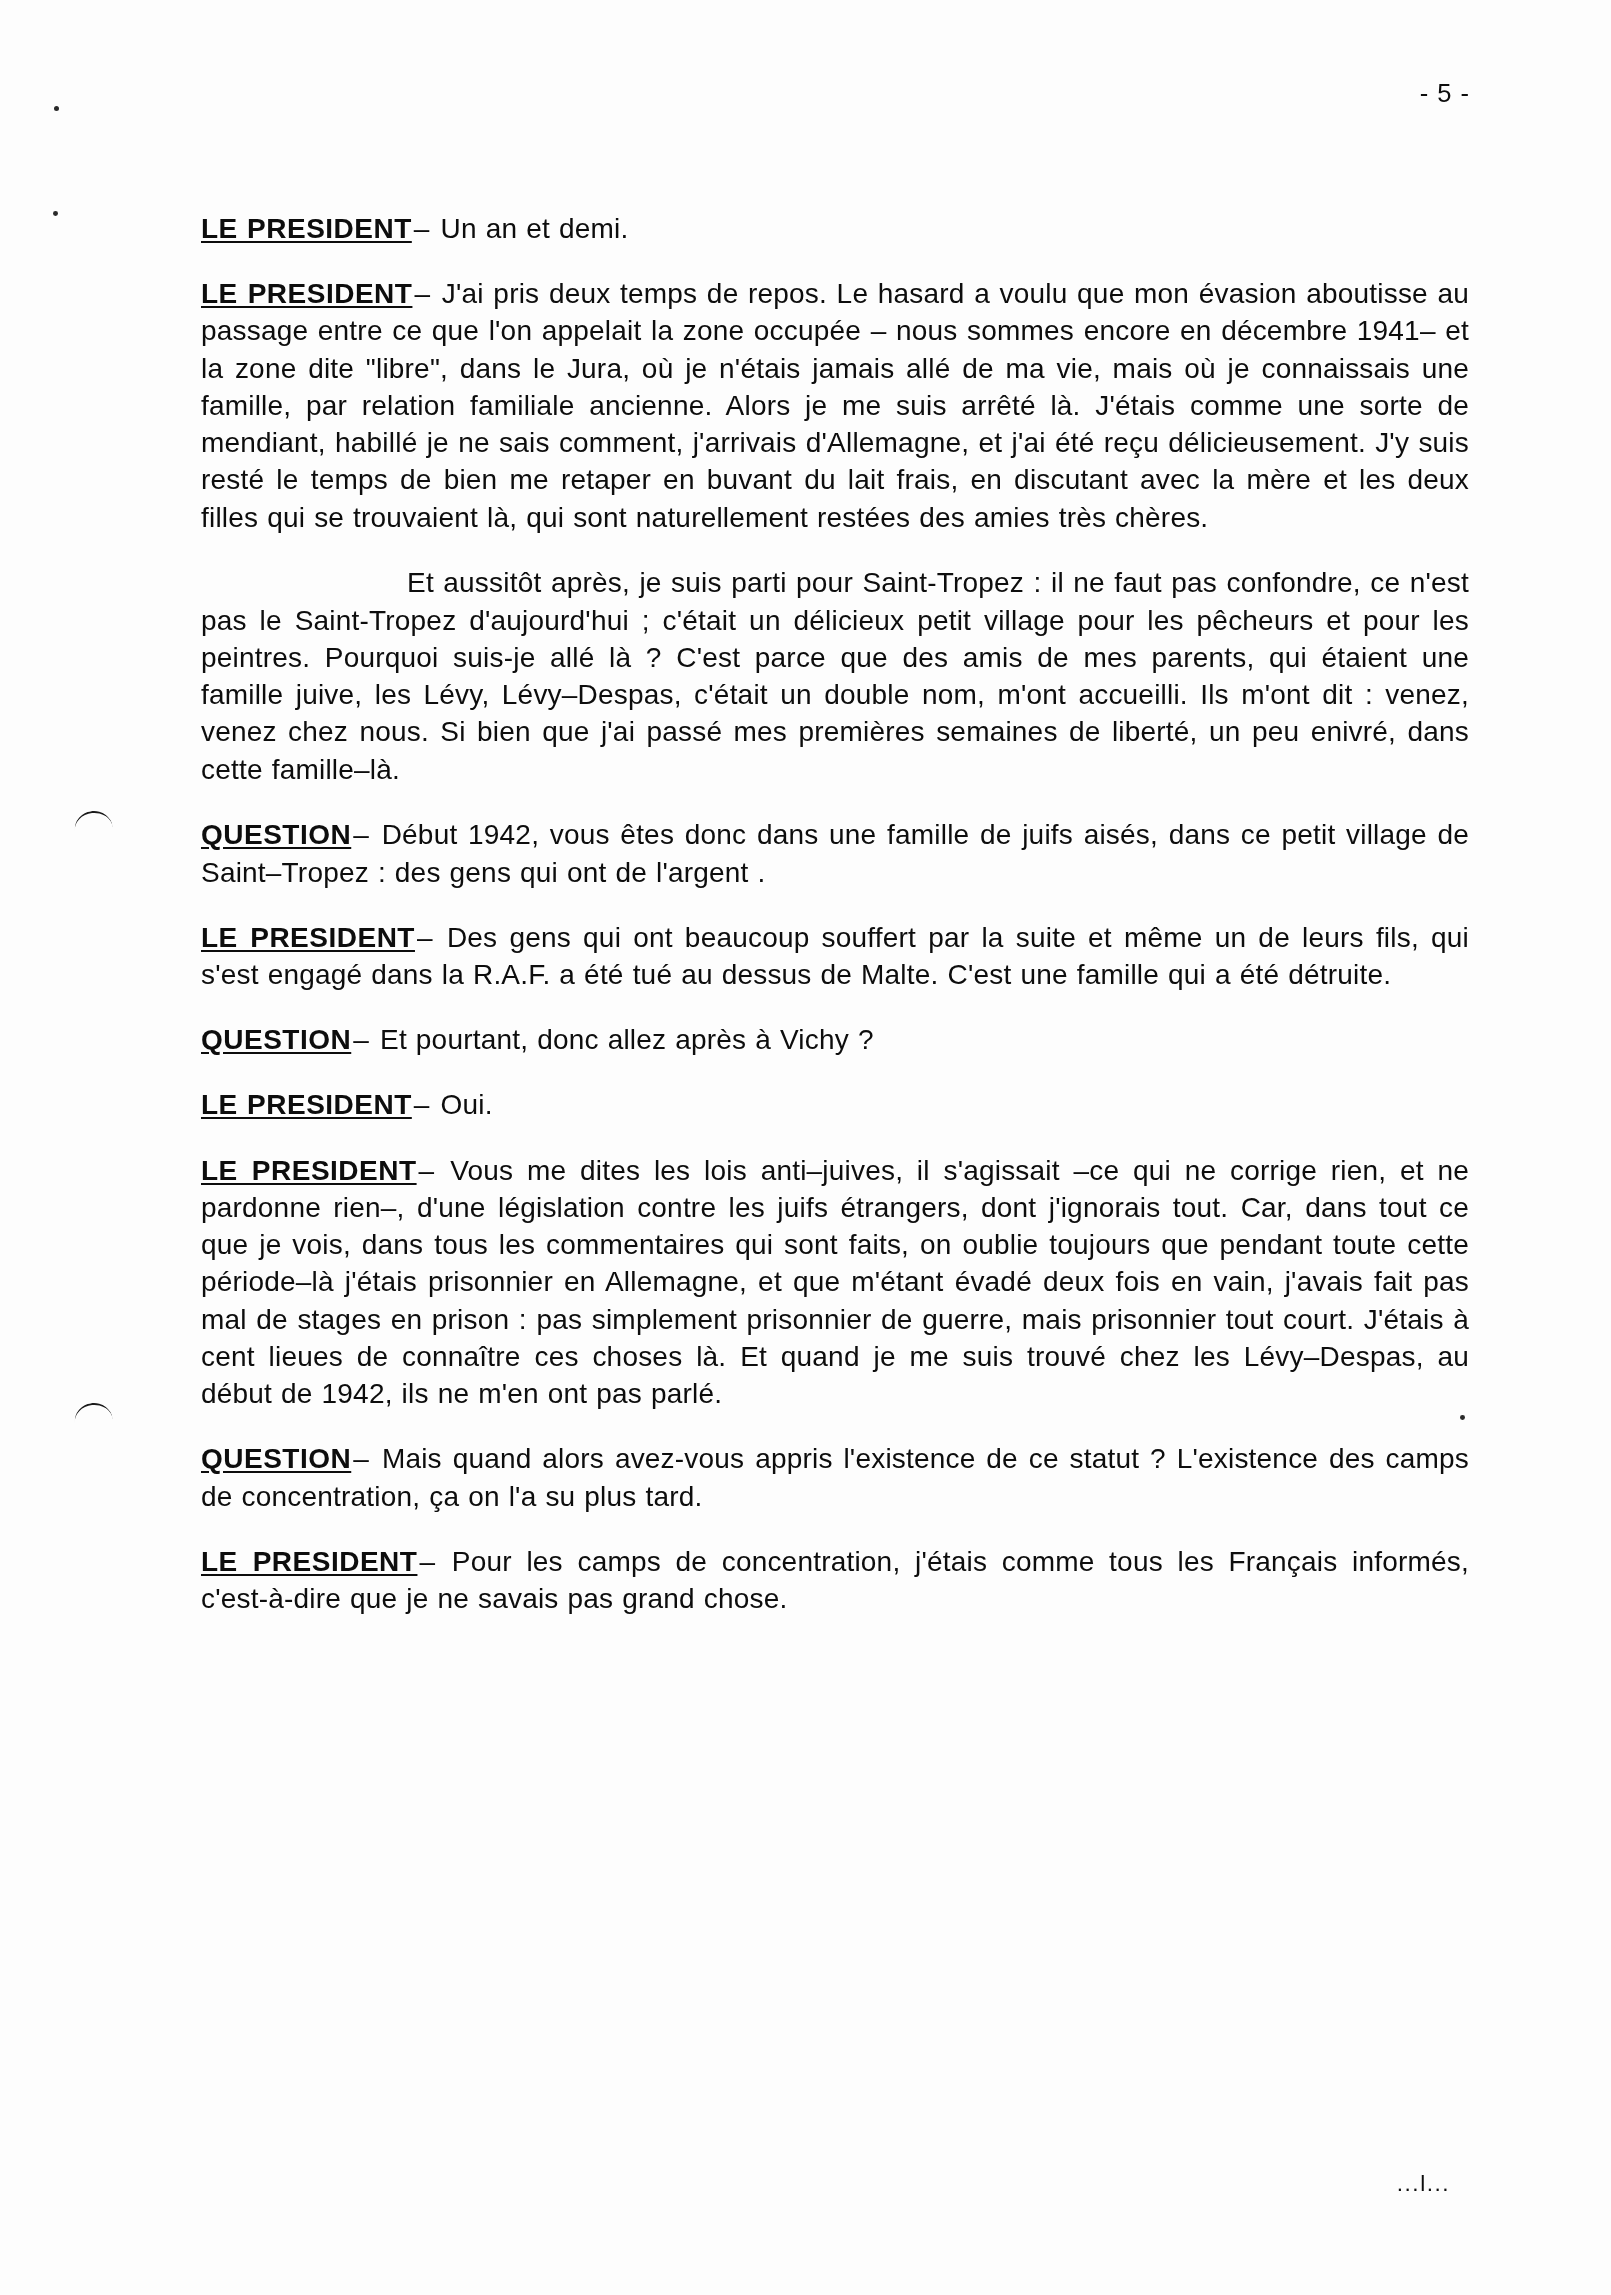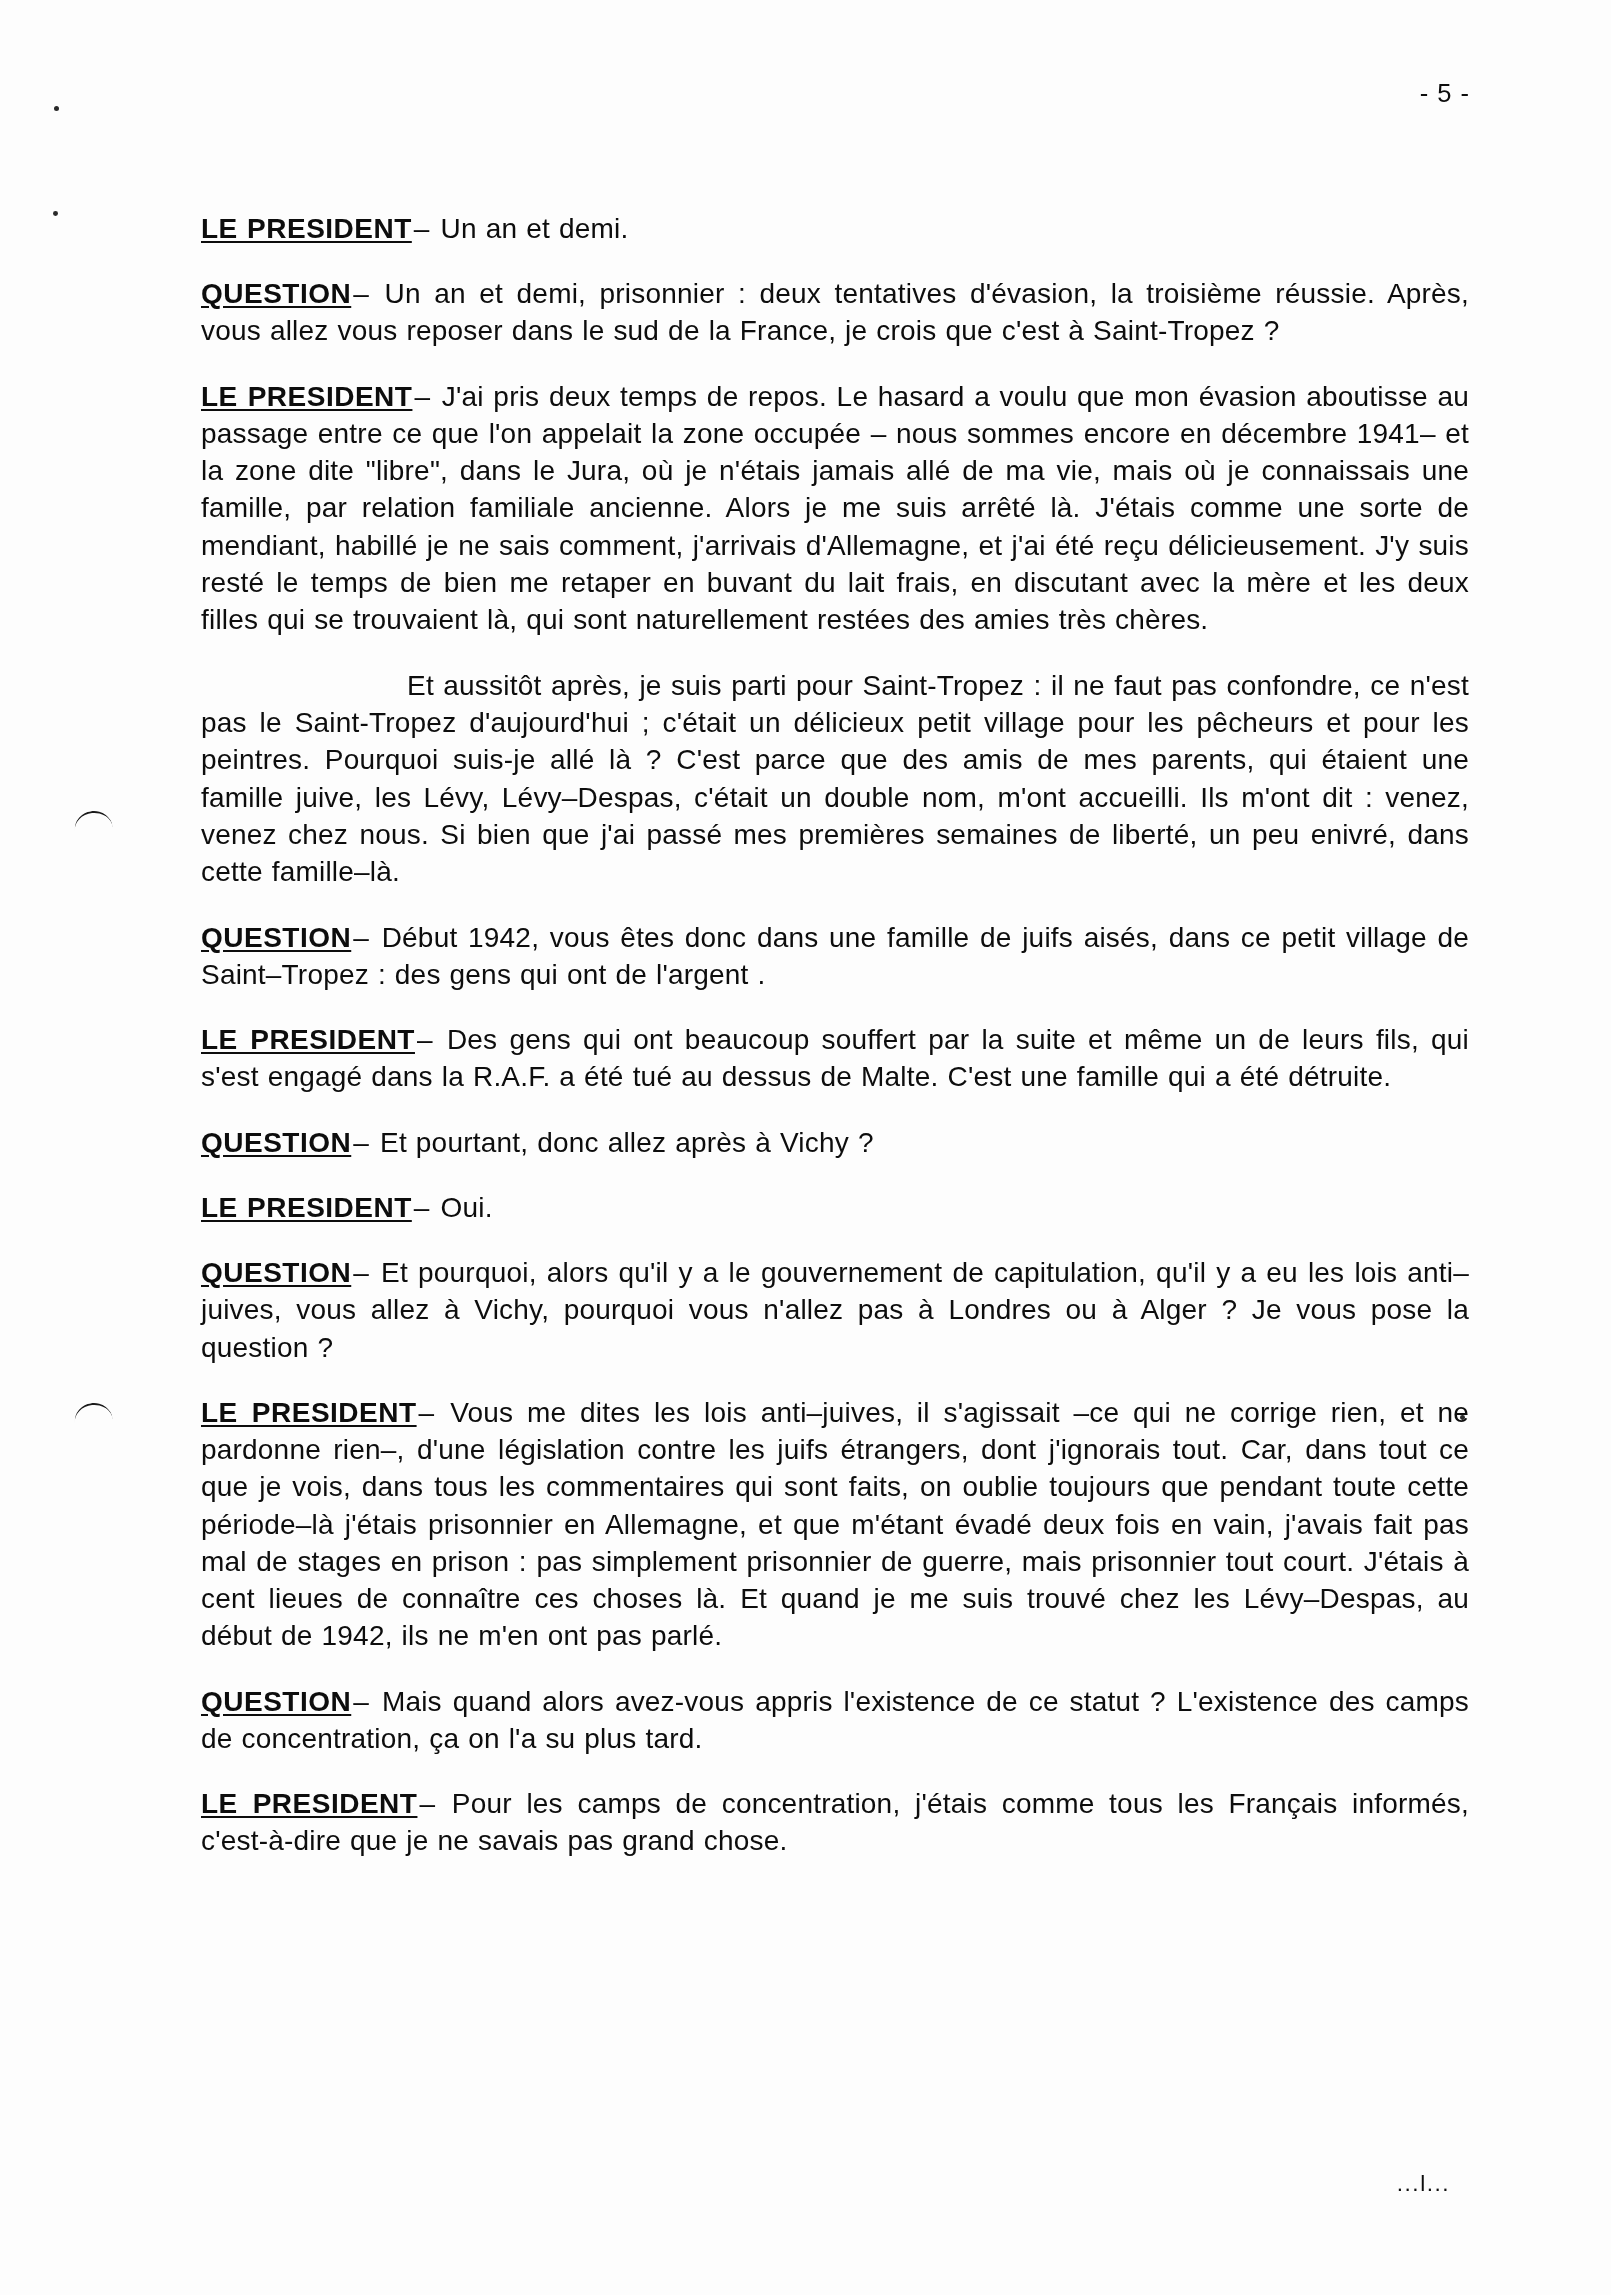--- a/index.html
+++ b/index.html
@@ -110,36 +110,34 @@
   <div class="speck s3"></div>
   <div class="swoosh w1"></div>
   <div class="swoosh w2"></div>
 
   <div class="page-number">- 5 -</div>
 
   <div class="content">
 
     <p class="para tight"><span class="speaker">LE PRESIDENT</span><span class="dash">–</span> <span>Un an et demi.</span></p>
 
-    <p class="para"><span class="speaker">QUESTION</span><span class="dash">–</span> <span>Un an et demi, prisonnier : deux tentatives d'évasion, la troisième réussie. Après, vous allez vous reposer dans le sud de la France, je crois que c'est à Saint-Tropez ?</span></p>
 
     <p class="para gap-lg"><span class="speaker">LE PRESIDENT</span><span class="dash">–</span> <span>J'ai pris deux temps de repos. Le hasard a voulu que mon évasion aboutisse au passage entre ce que l'on appelait la zone occupée – nous sommes encore en décembre 1941– et la zone dite "libre", dans le Jura, où je n'étais jamais allé de ma vie, mais où je connaissais une famille, par relation familiale ancienne. Alors je me suis arrêté là. J'étais comme une sorte de mendiant, habillé je ne sais comment, j'arrivais d'Allemagne, et j'ai été reçu délicieusement. J'y suis resté le temps de bien me retaper en buvant du lait frais, en discutant avec la mère et les deux filles qui se trouvaient là, qui sont naturellement restées des amies très chères.</span></p>
 
     <p class="para gap-lg"><span class="lead-indent"></span><span>Et aussitôt après, je suis parti pour Saint-Tropez : il ne faut pas confondre, ce n'est pas le Saint-Tropez d'aujourd'hui ; c'était un délicieux petit village pour les pêcheurs et pour les peintres. Pourquoi suis-je allé là ? C'est parce que des amis de mes parents, qui étaient une famille juive, les Lévy, Lévy–Despas, c'était un double nom, m'ont accueilli. Ils m'ont dit : venez, venez chez nous. Si bien que j'ai passé mes premières semaines de liberté, un peu enivré, dans cette famille–là.</span></p>
 
 
     <p class="para"><span class="speaker">QUESTION</span><span class="dash">–</span> <span>Début 1942, vous êtes donc dans une famille de juifs aisés, dans ce petit village de Saint–Tropez : des gens qui ont de l'argent .</span></p>
 
     <p class="para"><span class="speaker">LE PRESIDENT</span><span class="dash">–</span> <span>Des gens qui ont beaucoup souffert par la suite et même un de leurs fils, qui s'est engagé dans la R.A.F. a été tué au dessus de Malte. C'est une famille qui a été détruite.</span></p>
 
     <p class="para"><span class="speaker">QUESTION</span><span class="dash">–</span> <span>Et pourtant, donc allez après à Vichy ?</span></p>
 
     <p class="para"><span class="speaker">LE PRESIDENT</span><span class="dash">–</span> <span>Oui.</span></p>
 
-    <p class="para"><span class="speaker">QUESTION</span><span class="dash">–</span> <span>Et pourquoi, alors qu'il y a le gouvernement de capitulation, qu'il y a eu les lois anti–juives, vous allez à Vichy, pourquoi vous n'allez pas à Londres ou à Alger ? Je vous pose la question ?</span></p>
 
     <p class="para"><span class="speaker">LE PRESIDENT</span><span class="dash">–</span> <span>Vous me dites les lois anti–juives, il s'agissait –ce qui ne corrige rien, et ne pardonne rien–, d'une législation contre les juifs étrangers, dont j'ignorais tout. Car, dans tout ce que je vois, dans tous les commentaires qui sont faits, on oublie toujours que pendant toute cette période–là j'étais prisonnier en Allemagne, et que m'étant évadé deux fois en vain, j'avais fait pas mal de stages en prison : pas simplement prisonnier de guerre, mais prisonnier tout court. J'étais à cent lieues de connaître ces choses là. Et quand je me suis trouvé chez les Lévy–Despas, au début de 1942, ils ne m'en ont pas parlé.</span></p>
 
     <p class="para"><span class="speaker">QUESTION</span><span class="dash">–</span> <span>Mais quand alors avez-vous appris l'existence de ce statut ? L'existence des camps de concentration, ça on l'a su plus tard.</span></p>
 
     <p class="para"><span class="speaker">LE PRESIDENT</span><span class="dash">–</span> <span>Pour les camps de concentration, j'étais comme tous les Français informés, c'est-à-dire que je ne savais pas grand chose.</span></p>
 
   </div>
 
   <div class="footer-mark">...l...</div>

